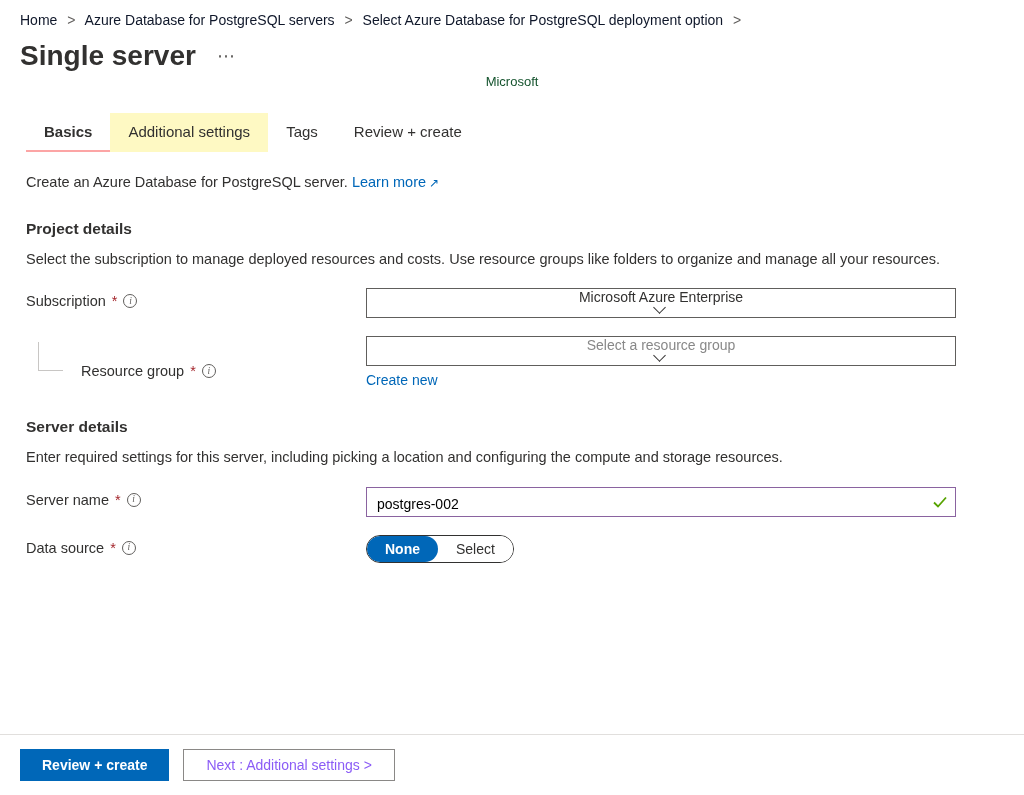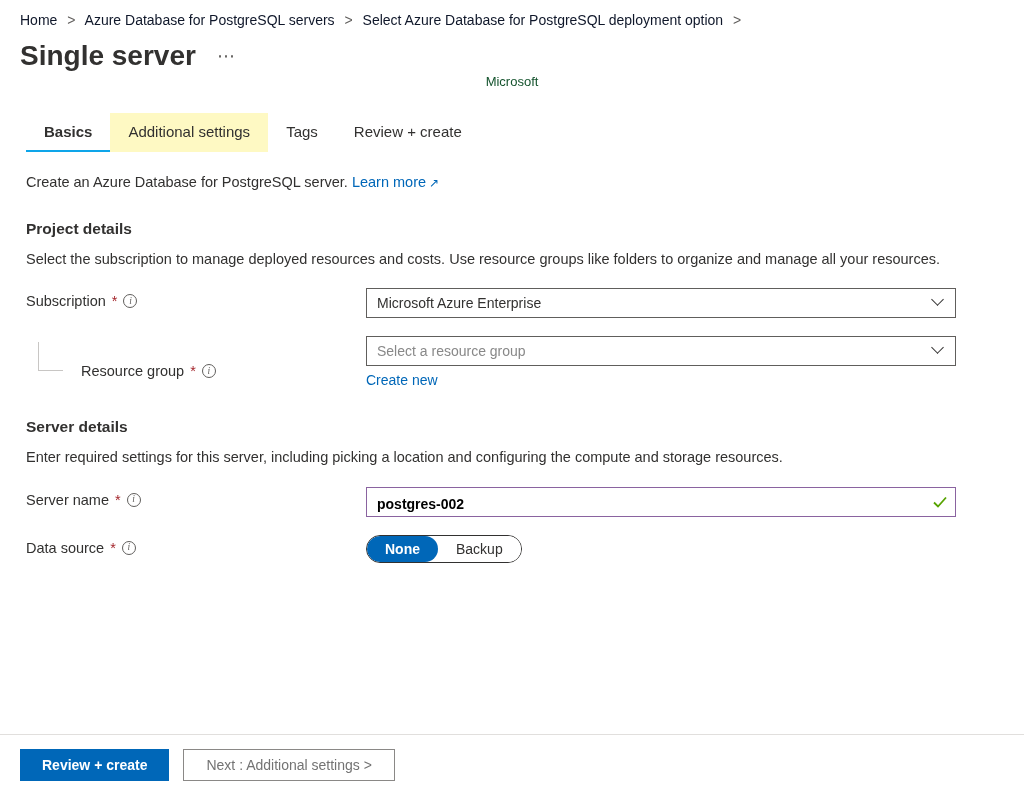--- a/index.html
+++ b/index.html
@@ -45,21 +45,21 @@
     padding: 18px 26px 0 26px;
     gap: 0;
   }
   .tab {
     padding: 10px 18px;
     font-size: 15px;
     color: #323130;
     cursor: pointer;
     border-bottom: 2px solid transparent;
   }
-  .tab.active { border-bottom: 2px solid #0ea5e9; font-weight: 600; }
+  .tab.active { border-bottom: 2px solid #fca5a5; font-weight: 600; }
   .tab.hover { background: #fef9c3; }
   
   .content { padding: 22px 26px 0 26px; }
   .intro { font-size: 14.5px; color: #323130; }
   .intro a { color: #0067b8; text-decoration: none; }
   .ext-icon { font-size: 12px; margin-left: 3px; }
   .section { margin-top: 30px; }
   .section h2 { font-size: 15.5px; font-weight: 600; margin-bottom: 10px; }
   .section .desc { font-size: 14.5px; color: #323130; line-height: 1.55; max-width: 930px; }
   
@@ -112,20 +112,21 @@
     width: 590px;
     height: 30px;
     border: 1px solid #605e5c;
     display: flex;
     align-items: center;
     justify-content: space-between;
     padding: 0 10px;
     font-size: 14px;
     cursor: pointer;
     background: #fff;
+    flex-direction: column;
   }
   .dropdown.placeholder { color: #888; }
   .chevron {
     width: 12px; height: 12px;
     display: inline-block;
     position: relative;
   }
   .chevron::before {
     content: "";
     position: absolute;
@@ -142,21 +143,20 @@
   }
   .text-input {
     width: 100%;
     height: 30px;
     border: 1px solid #8a63a0;
     padding: 4px 34px 0 10px;
     font-size: 14px;
     font-family: inherit;
     outline: none;
     background: #fff;
-    font-weight: bold;
   }
   .check-icon {
     position: absolute;
     right: 8px;
     top: 50%;
     transform: translateY(-50%);
     color: #57a300;
   }
   .check-icon svg { width: 16px; height: 16px; display: block; }
   .pill-group {
@@ -201,21 +201,21 @@
     display: inline-flex;
     align-items: center;
   }
   .btn-primary {
     background: #0067b8;
     color: #fff;
     font-weight: 600;
   }
   .btn-secondary {
     background: #fff;
-    color: #737373;
+    color: #8b5cf6;
     border: 1px solid #8a8886;
   }
 </style>
 </head>
 <body>
 
 <div class="breadcrumb">
   <a href="#">Home</a>
   <span class="sep">&gt;</span>
   <a href="#">Azure Database for PostgreSQL servers</a>
@@ -303,21 +303,21 @@
 
     <div class="form-row">
       <div class="form-label">
         <span>Data source</span>
         <span class="req">*</span>
         <span class="info-icon">i</span>
       </div>
       <div class="form-field">
         <div class="pill-group">
           <div class="pill selected">None</div>
-          <div class="pill">Backup</div>
+          <div class="pill">Select</div>
         </div>
       </div>
     </div>
   </div>
 
 </div>
 
 <div class="footer">
   <button class="btn btn-primary">Review + create</button>
   <button class="btn btn-secondary">Next : Additional settings &gt;</button>

